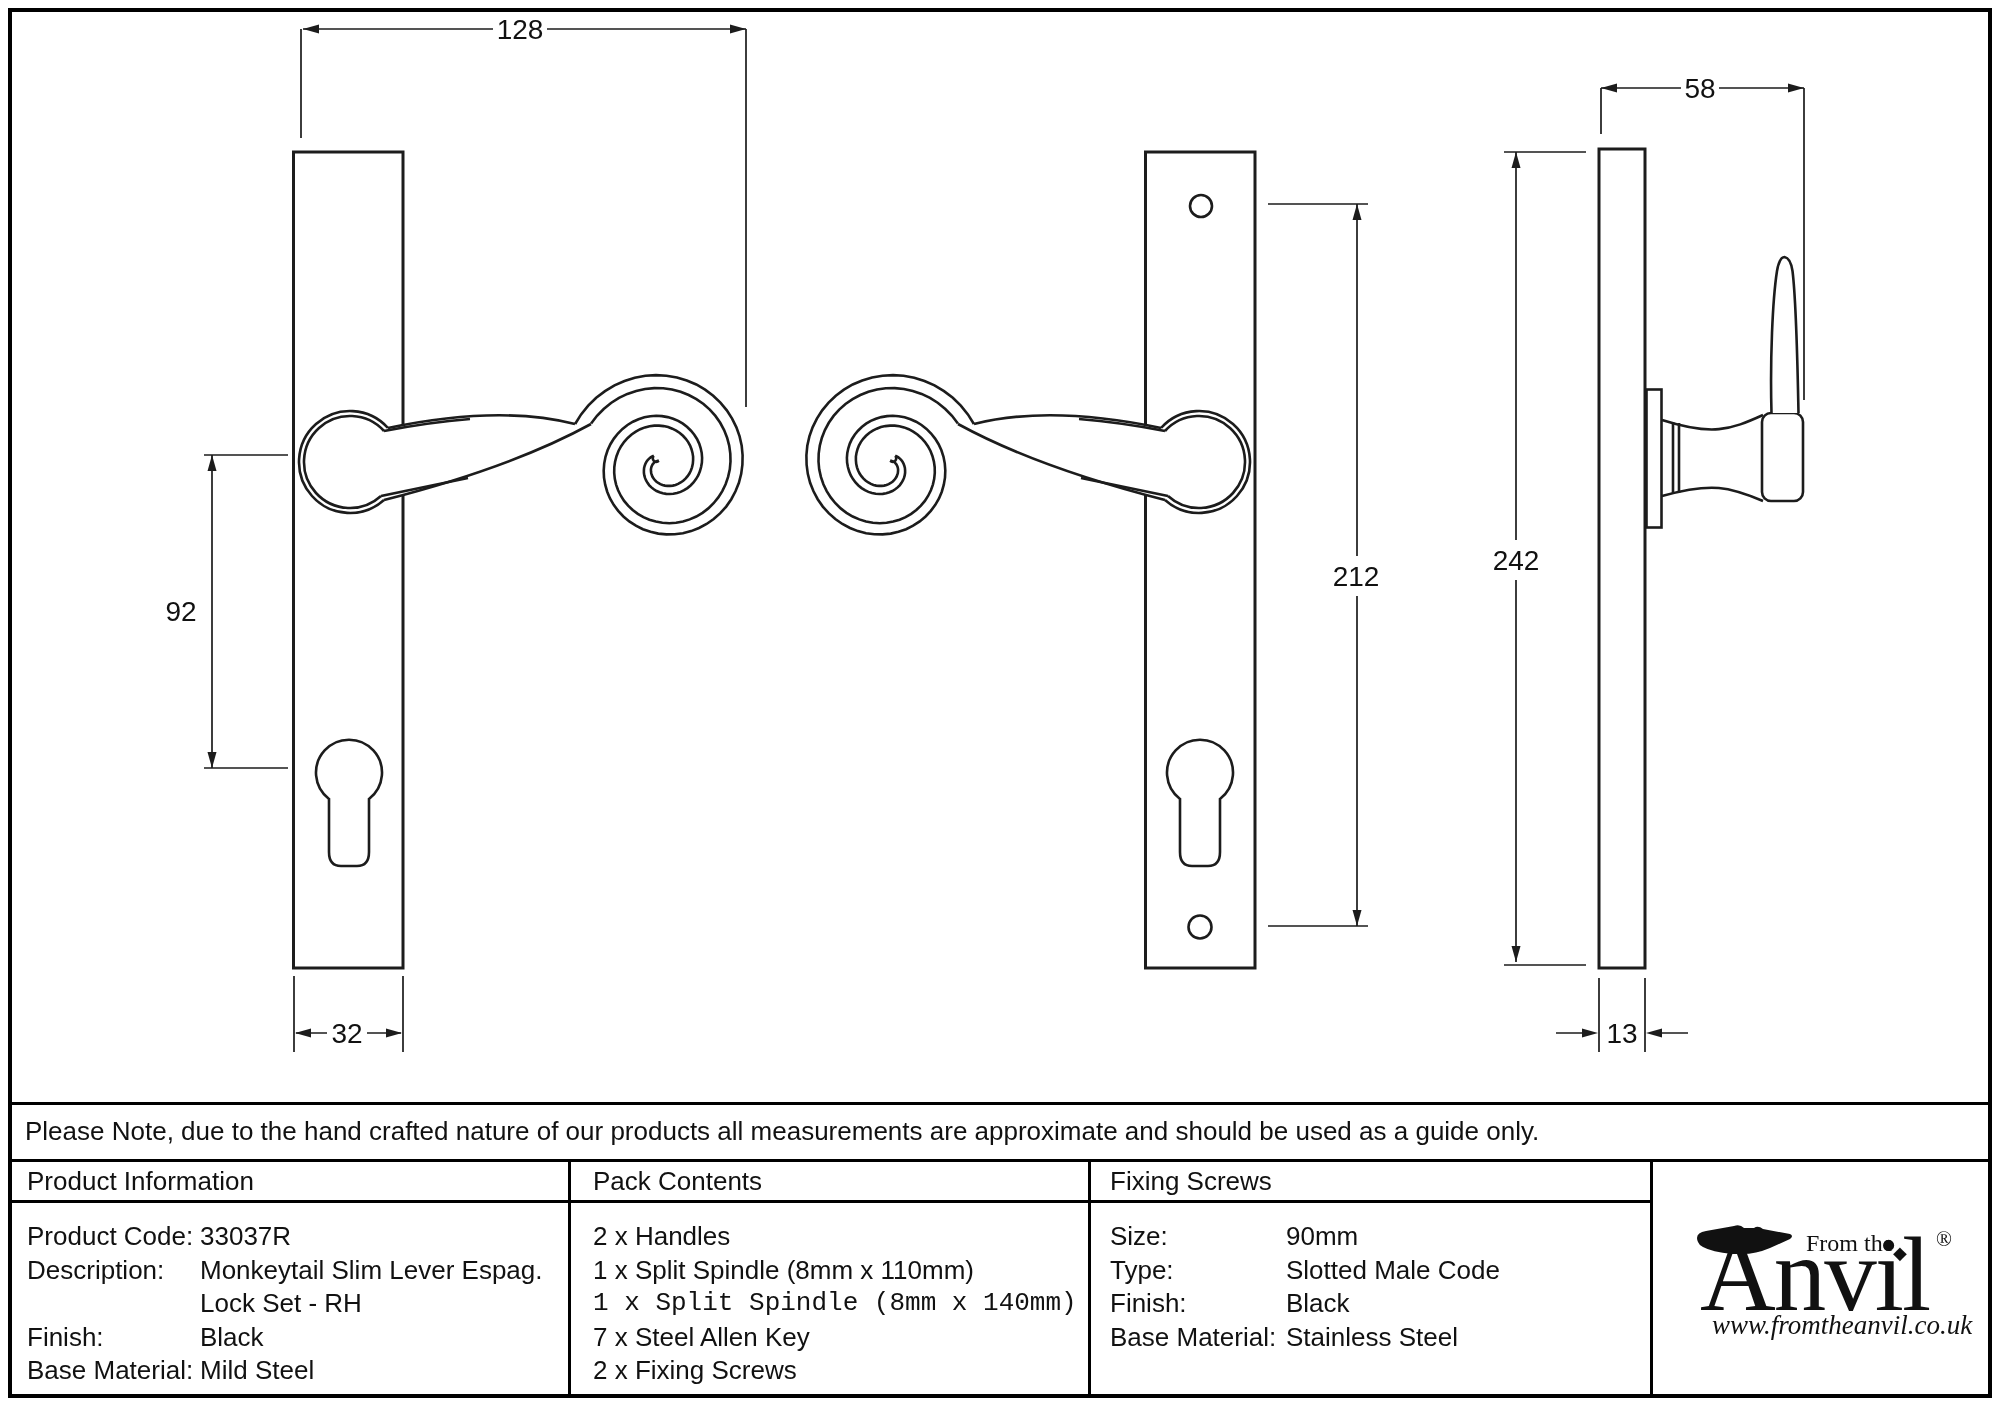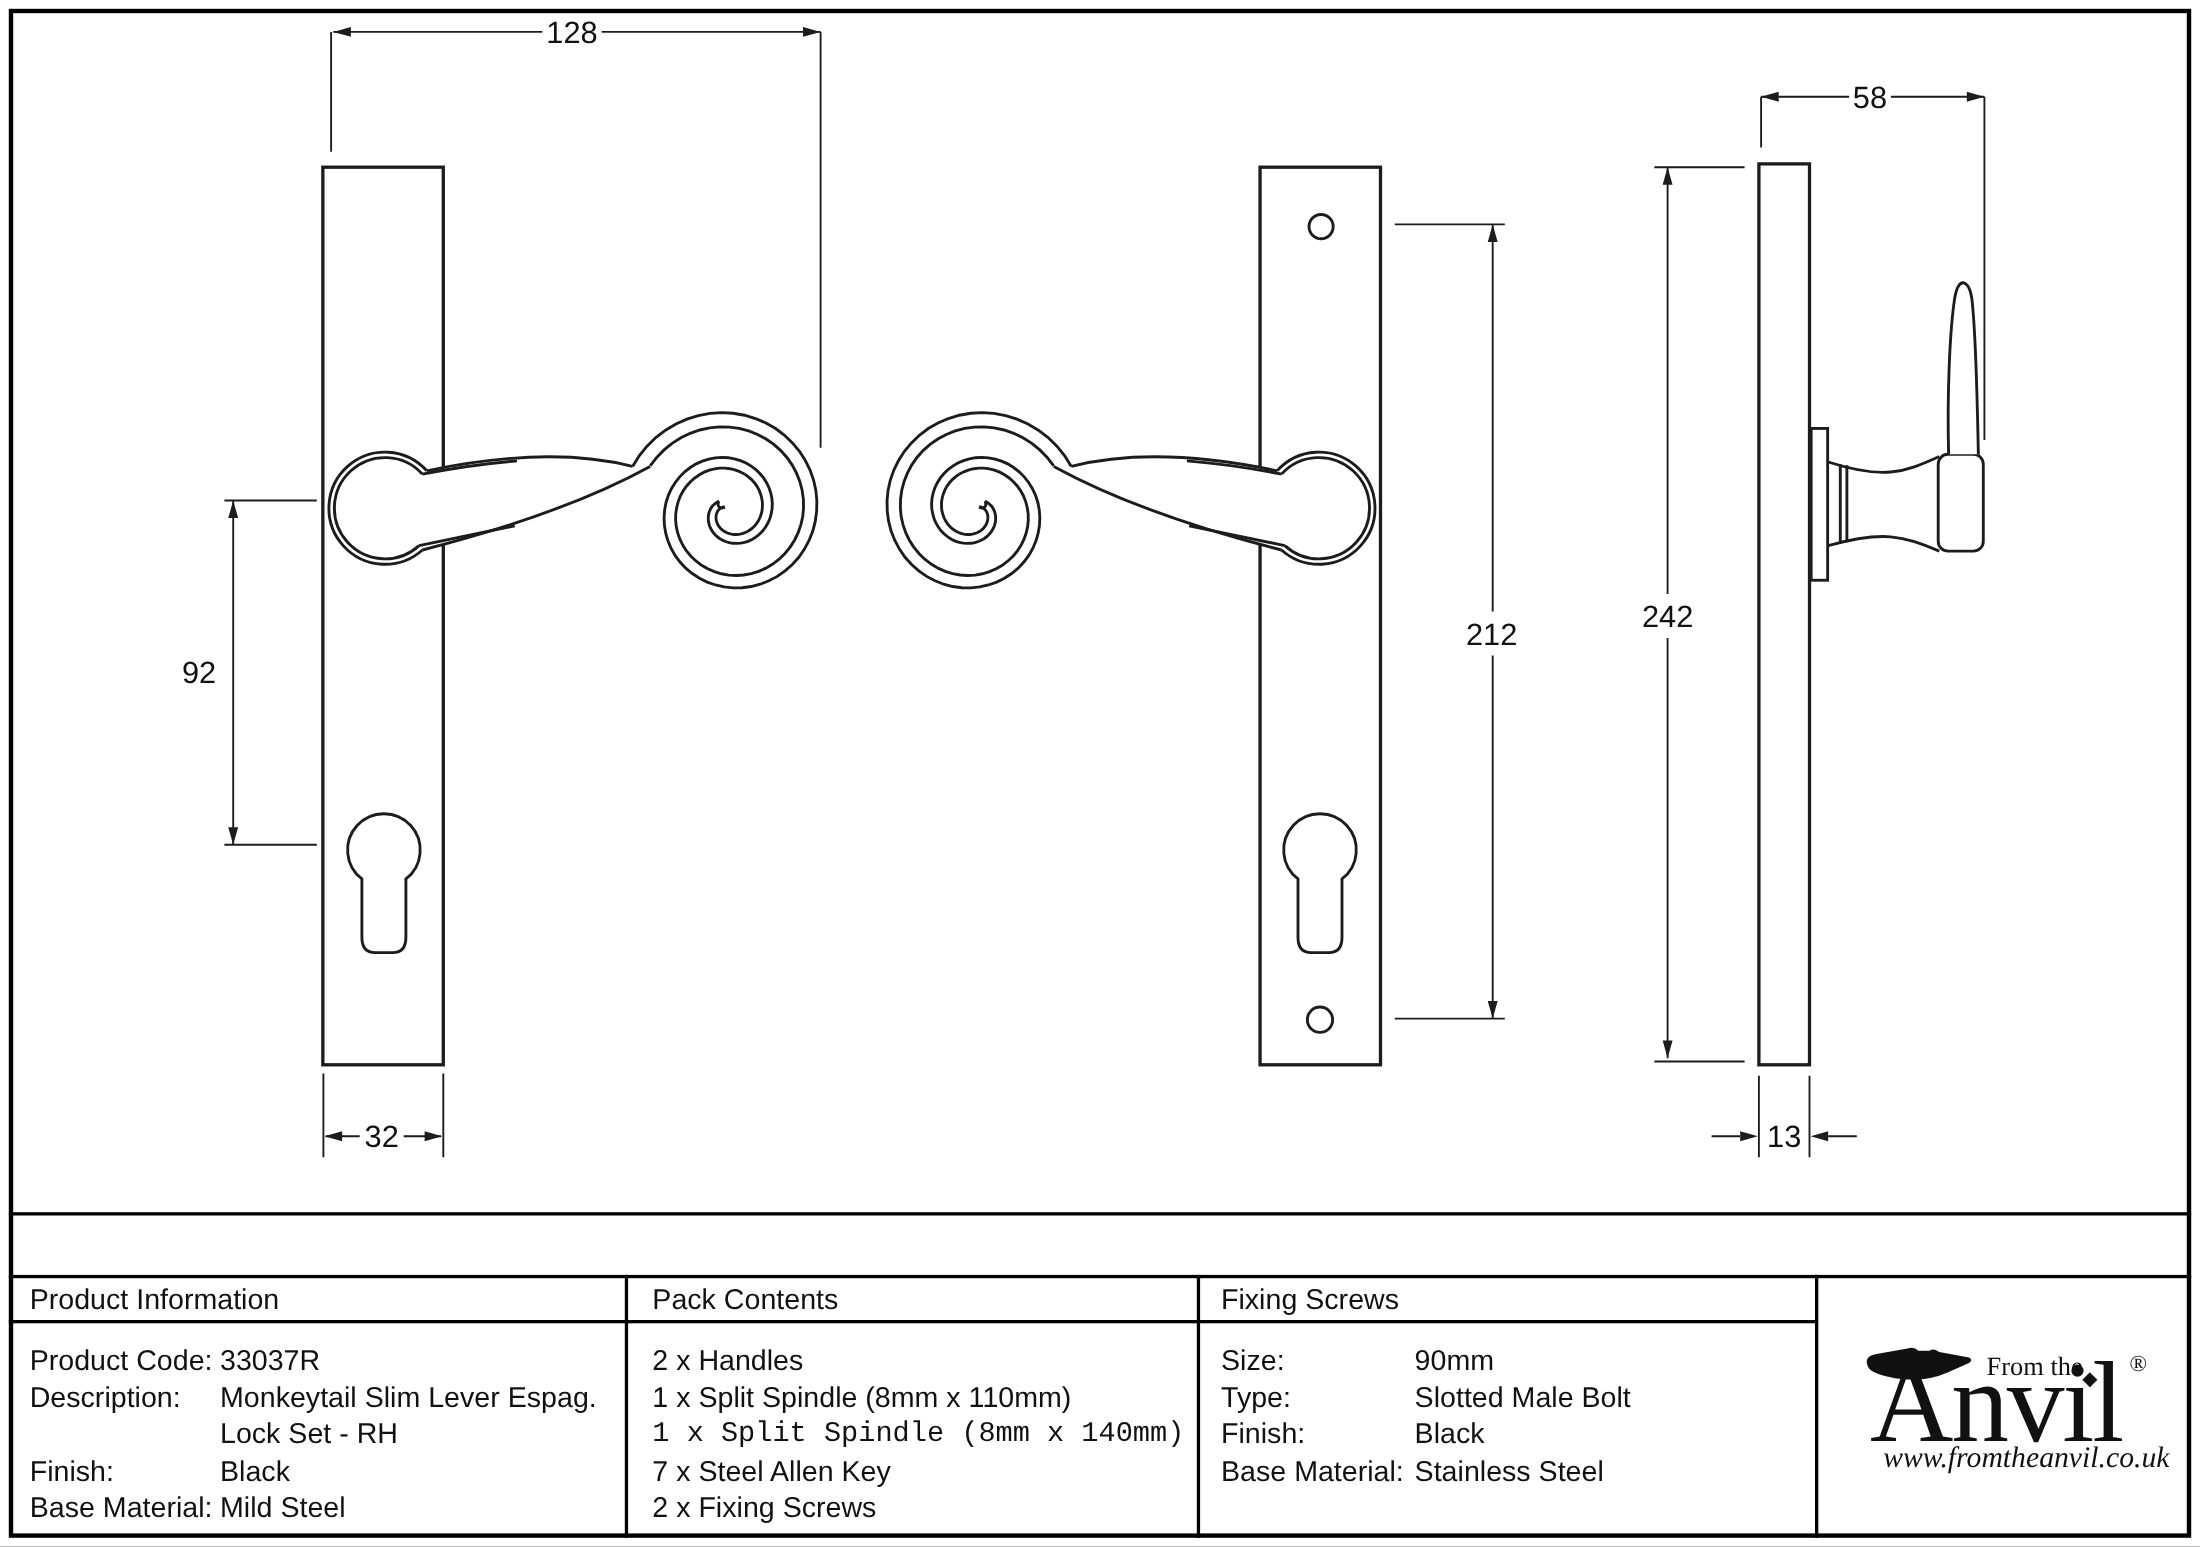--- a/index.html
+++ b/index.html
@@ -126,20 +126,21 @@
 
   <div id="border-frame"></div>
 
   <div class="tline" style="left:8px;top:1102px;width:1984px;height:3px;"></div>
   <div class="tline" style="left:8px;top:1159px;width:1984px;height:3px;"></div>
   <div class="tline" style="left:8px;top:1200px;width:1644px;height:3px;"></div>
   <div class="tline" style="left:568px;top:1159px;width:3px;height:239px;"></div>
   <div class="tline" style="left:1088px;top:1159px;width:3px;height:239px;"></div>
   <div class="tline" style="left:1650px;top:1159px;width:3px;height:239px;"></div>
 
+  <div class="txt" style="left:25px;top:1116px;">Please Note, due to the hand crafted nature of our products all measurements are approximate and should be used as a guide only.</div>
 
   <div class="txt hdr" style="left:27px;top:1166px;">Product Information</div>
   <div class="txt hdr" style="left:593px;top:1166px;">Pack Contents</div>
   <div class="txt hdr" style="left:1110px;top:1166px;">Fixing Screws</div>
 
   <div>
     <div class="txt" style="left:27px;top:1221px;">Product Code:</div>
     <div class="txt" style="left:200px;top:1221px;">33037R</div>
     <div class="txt" style="left:27px;top:1255px;">Description:</div>
     <div class="txt" style="left:200px;top:1255px;">Monkeytail Slim Lever Espag.</div>
@@ -156,21 +157,21 @@
     <div class="txt" style="left:593px;top:1255px;">1 x Split Spindle (8mm x 110mm)</div>
     <div class="txt" style="left:593px;top:1288px;font-family:Liberation Mono, monospace;">1 x Split Spindle (8mm x 140mm)</div>
     <div class="txt" style="left:593px;top:1322px;">7 x Steel Allen Key</div>
     <div class="txt" style="left:593px;top:1355px;">2 x Fixing Screws</div>
   </div>
 
   <div>
     <div class="txt" style="left:1110px;top:1221px;">Size:</div>
     <div class="txt" style="left:1286px;top:1221px;">90mm</div>
     <div class="txt" style="left:1110px;top:1255px;">Type:</div>
-    <div class="txt" style="left:1286px;top:1255px;">Slotted Male Bolt</div>
+    <div class="txt" style="left:1286px;top:1255px;">Slotted Male Code</div>
     <div class="txt" style="left:1110px;top:1288px;">Finish:</div>
     <div class="txt" style="left:1286px;top:1288px;">Black</div>
     <div class="txt" style="left:1110px;top:1322px;">Base Material:</div>
     <div class="txt" style="left:1286px;top:1322px;">Stainless Steel</div>
   </div>
 
   <div>
     <div class="txt logo-serif" style="left:1806px;top:1228px;font-size:24px;">From the</div>
     <div class="txt logo-serif" style="left:1700px;top:1222px;font-size:105px;line-height:105px;letter-spacing:-2px;">Anvil</div>
     <div class="txt logo-serif" style="left:1893px;top:1238px;font-size:18px;">◆</div>

